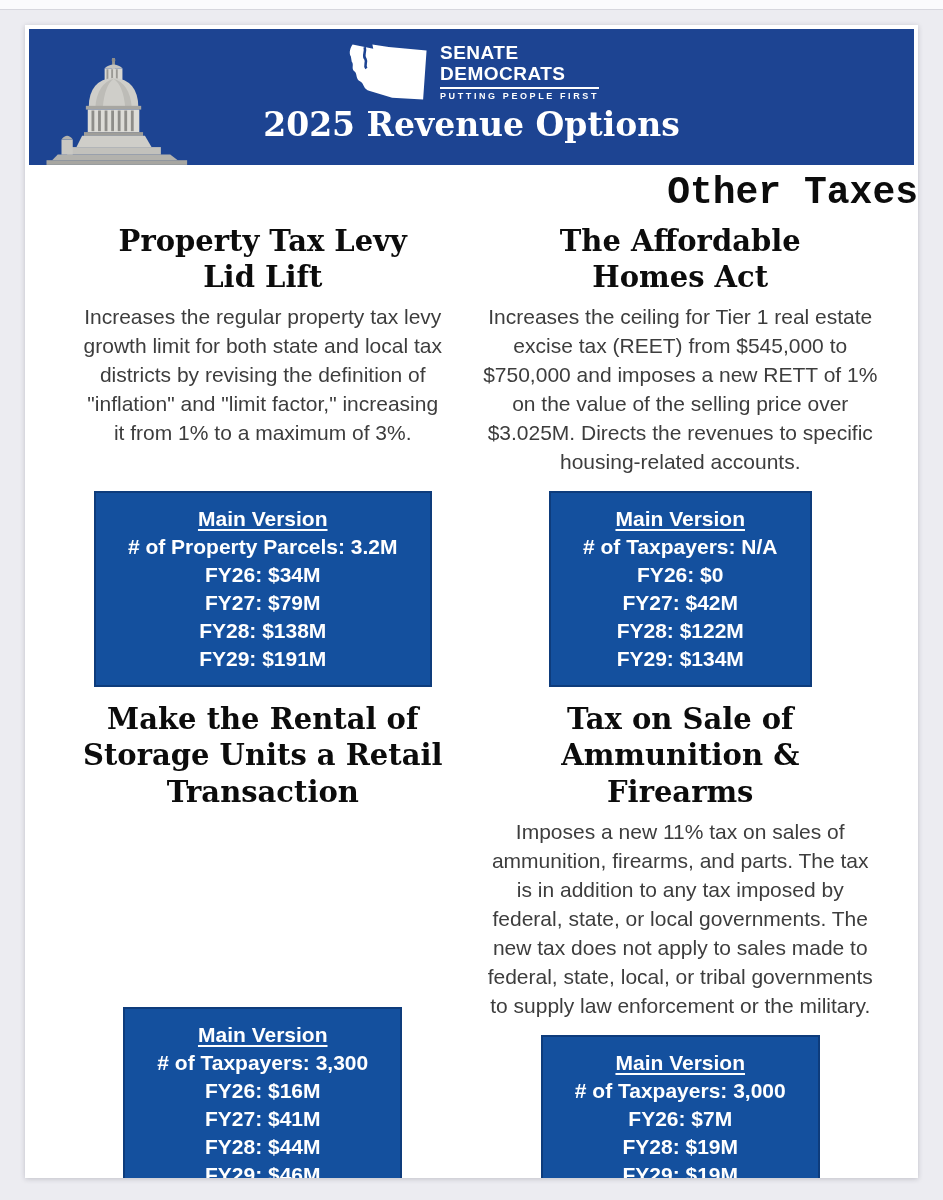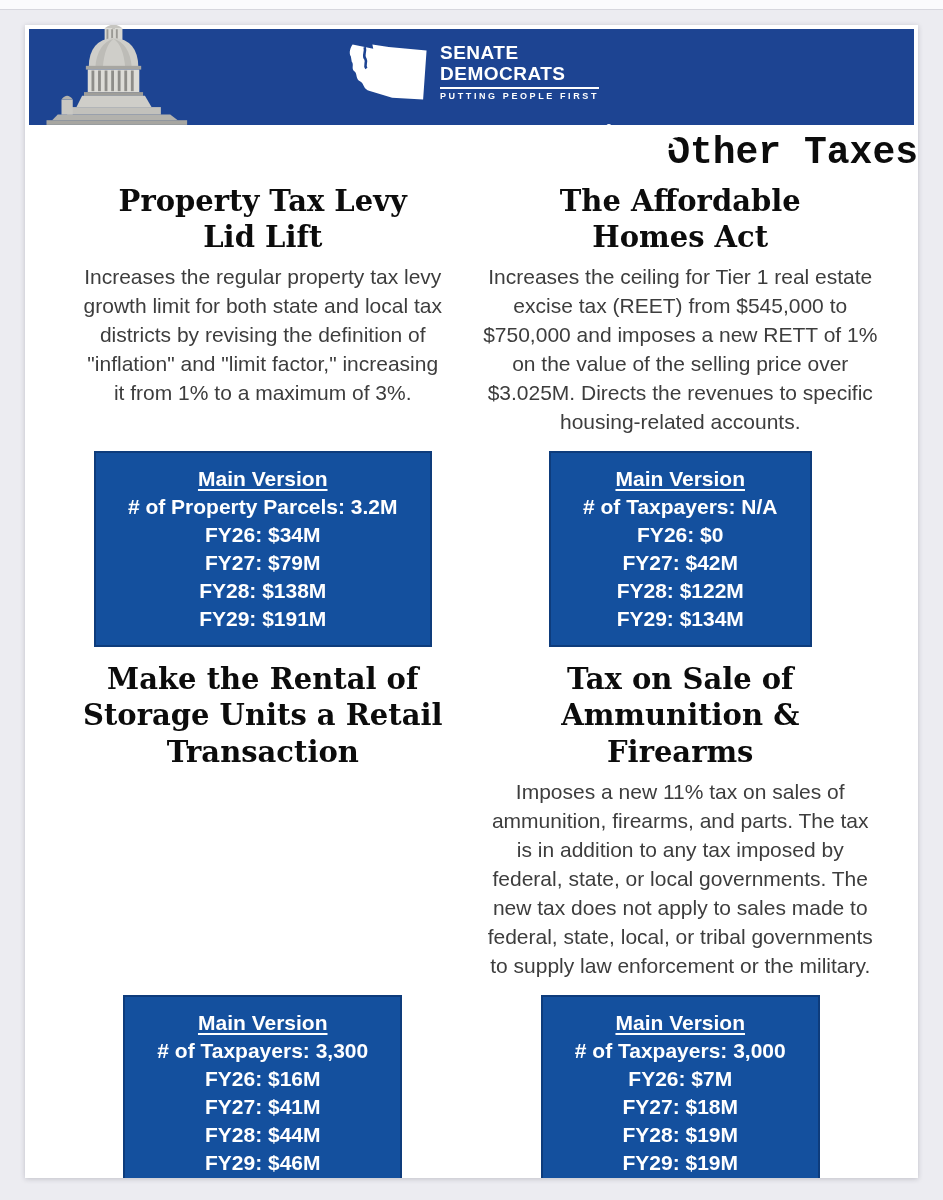--- a/index.html
+++ b/index.html
@@ -16,37 +16,37 @@
   }
   .page{
     position:absolute;left:25px;top:25px;width:893px;height:1153px;
     background:#ffffff;
     box-shadow:0 1px 5px rgba(40,40,60,.22);
     overflow:hidden;
   }
   
   .banner{
     position:relative;
-    margin:4px 4px 0 4px;height:96px;
+    margin:4px 4px 0 4px;height:136px;
     background:#1d4492;
     display:flex;flex-direction:column;align-items:center;justify-content:flex-start;
   }
   .capitol{position:absolute;left:10px;bottom:0;height:108px;width:150px;}
   .logo-row{display:flex;align-items:center;gap:10px;margin-top:12px;}
   .wa-shape{width:86px;height:62px;}
   .logo-text{display:flex;flex-direction:column;color:#fff;line-height:1;}
   .logo-line1,.logo-line2{
     font-weight:bold;font-size:19px;letter-spacing:.5px;
   }
   .logo-line2{margin-top:2px;}
   .logo-divider{height:2px;background:#fff;margin:4px 0 3px 0;width:100%;}
   .logo-tagline{font-weight:bold;font-size:9px;letter-spacing:2.6px;}
   .banner-title{
     color:#fff;font-family:"DejaVu Serif", serif;font-weight:bold;
-    font-size:33px;margin-top:16px;
+    font-size:33px;margin-top:2px;
   }
   
   .main-title{
     text-align:right;font-family:Liberation Mono, monospace;font-weight:bold;
     font-size:38px;color:#0c0c0c;margin:6px 0 4px 0;line-height:1.15;
   }
   .grid{
     display:grid;grid-template-columns:1fr 1fr;
     column-gap:22px;row-gap:10px;
     padding:0 40px;
@@ -181,21 +181,20 @@
       </div>
     </section>
 
     <section class="section s4">
       <h2>Tax on Sale of Ammunition &amp; Firearms</h2>
       <p>Imposes a new 11% tax on sales of ammunition, firearms, and parts. The tax is in addition to any tax imposed by federal, state, or local governments. The new tax does not apply to sales made to federal, state, local, or tribal governments to supply law enforcement or the military.</p>
       <div class="bluebox">
         <div class="box-title">Main Version</div>
         <div class="box-line"># of Taxpayers: 3,000</div>
         <div class="box-line">FY26: $7M</div>
-        <div class="box-line">FY27: $18M</div>
         <div class="box-line">FY28: $19M</div>
         <div class="box-line">FY29: $19M</div>
       </div>
     </section>
 
   </div>
 
 </div>
 
 </body></html>

